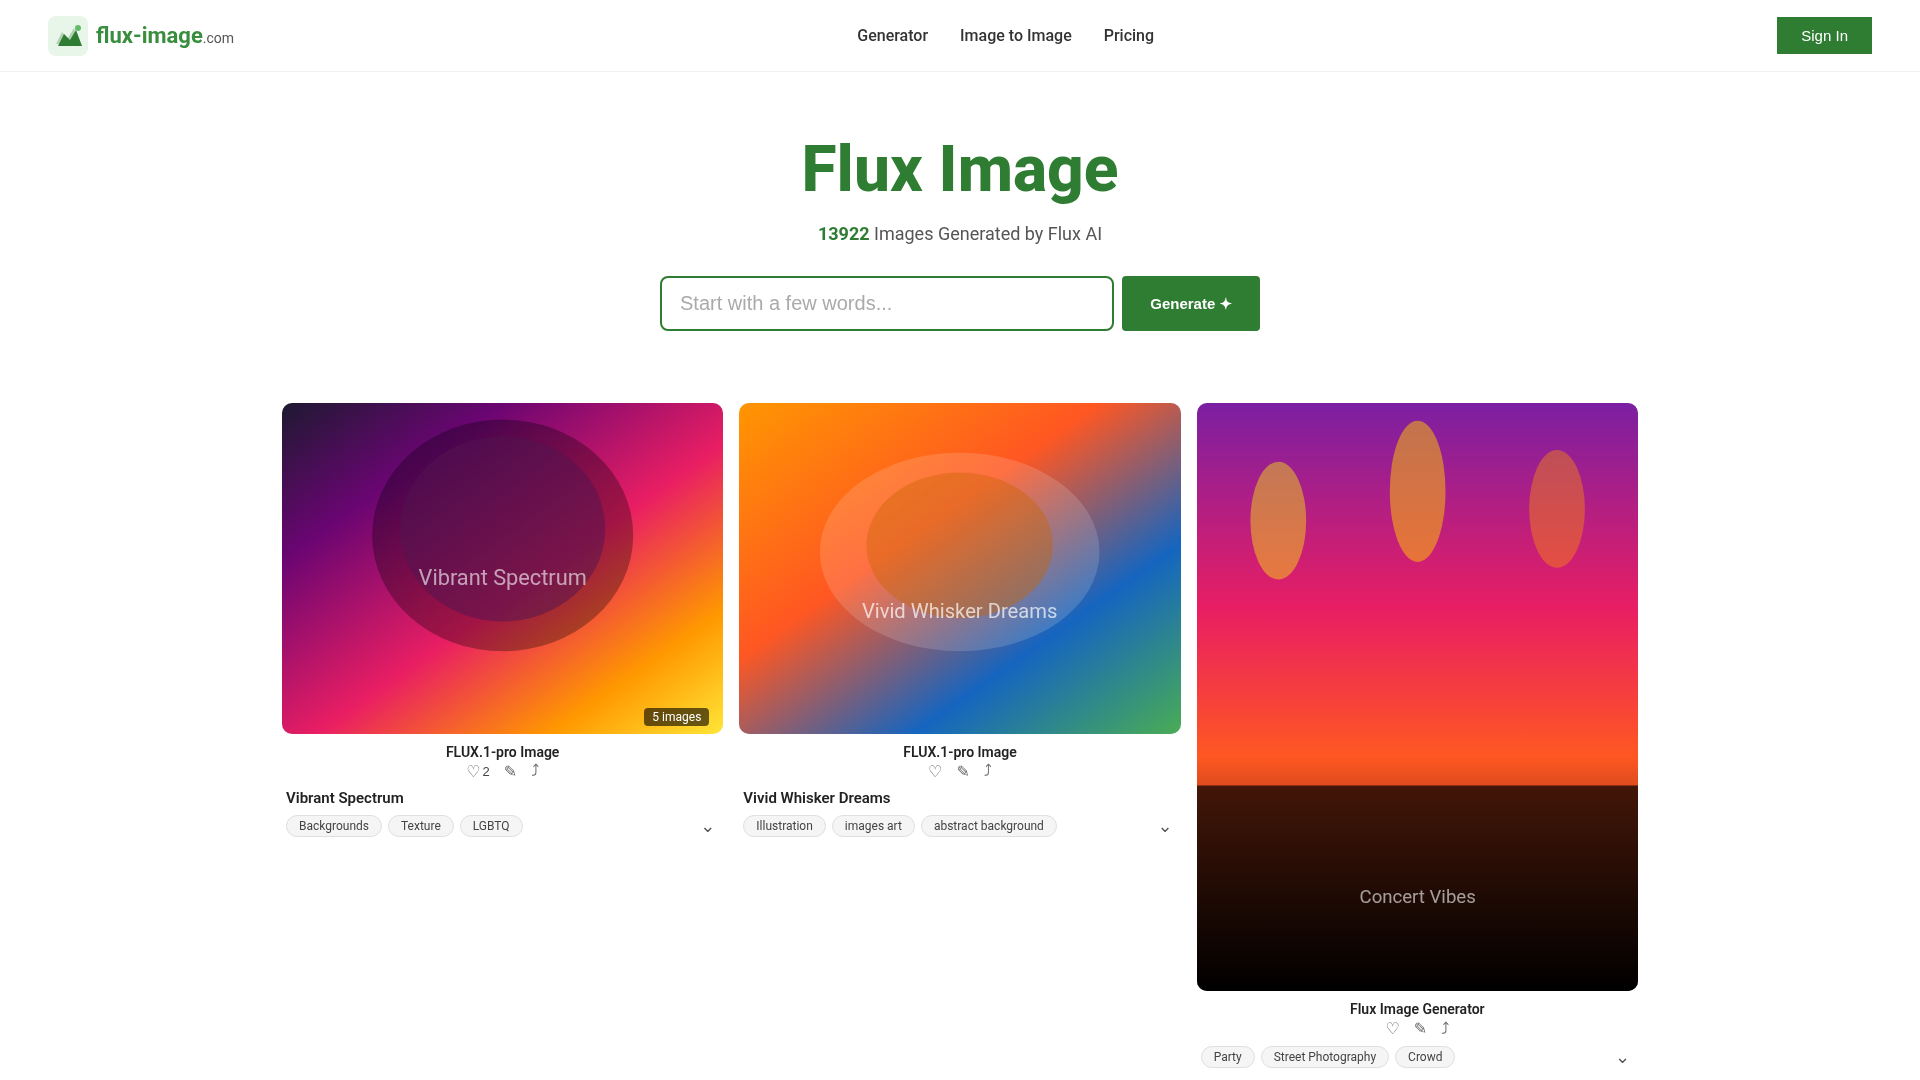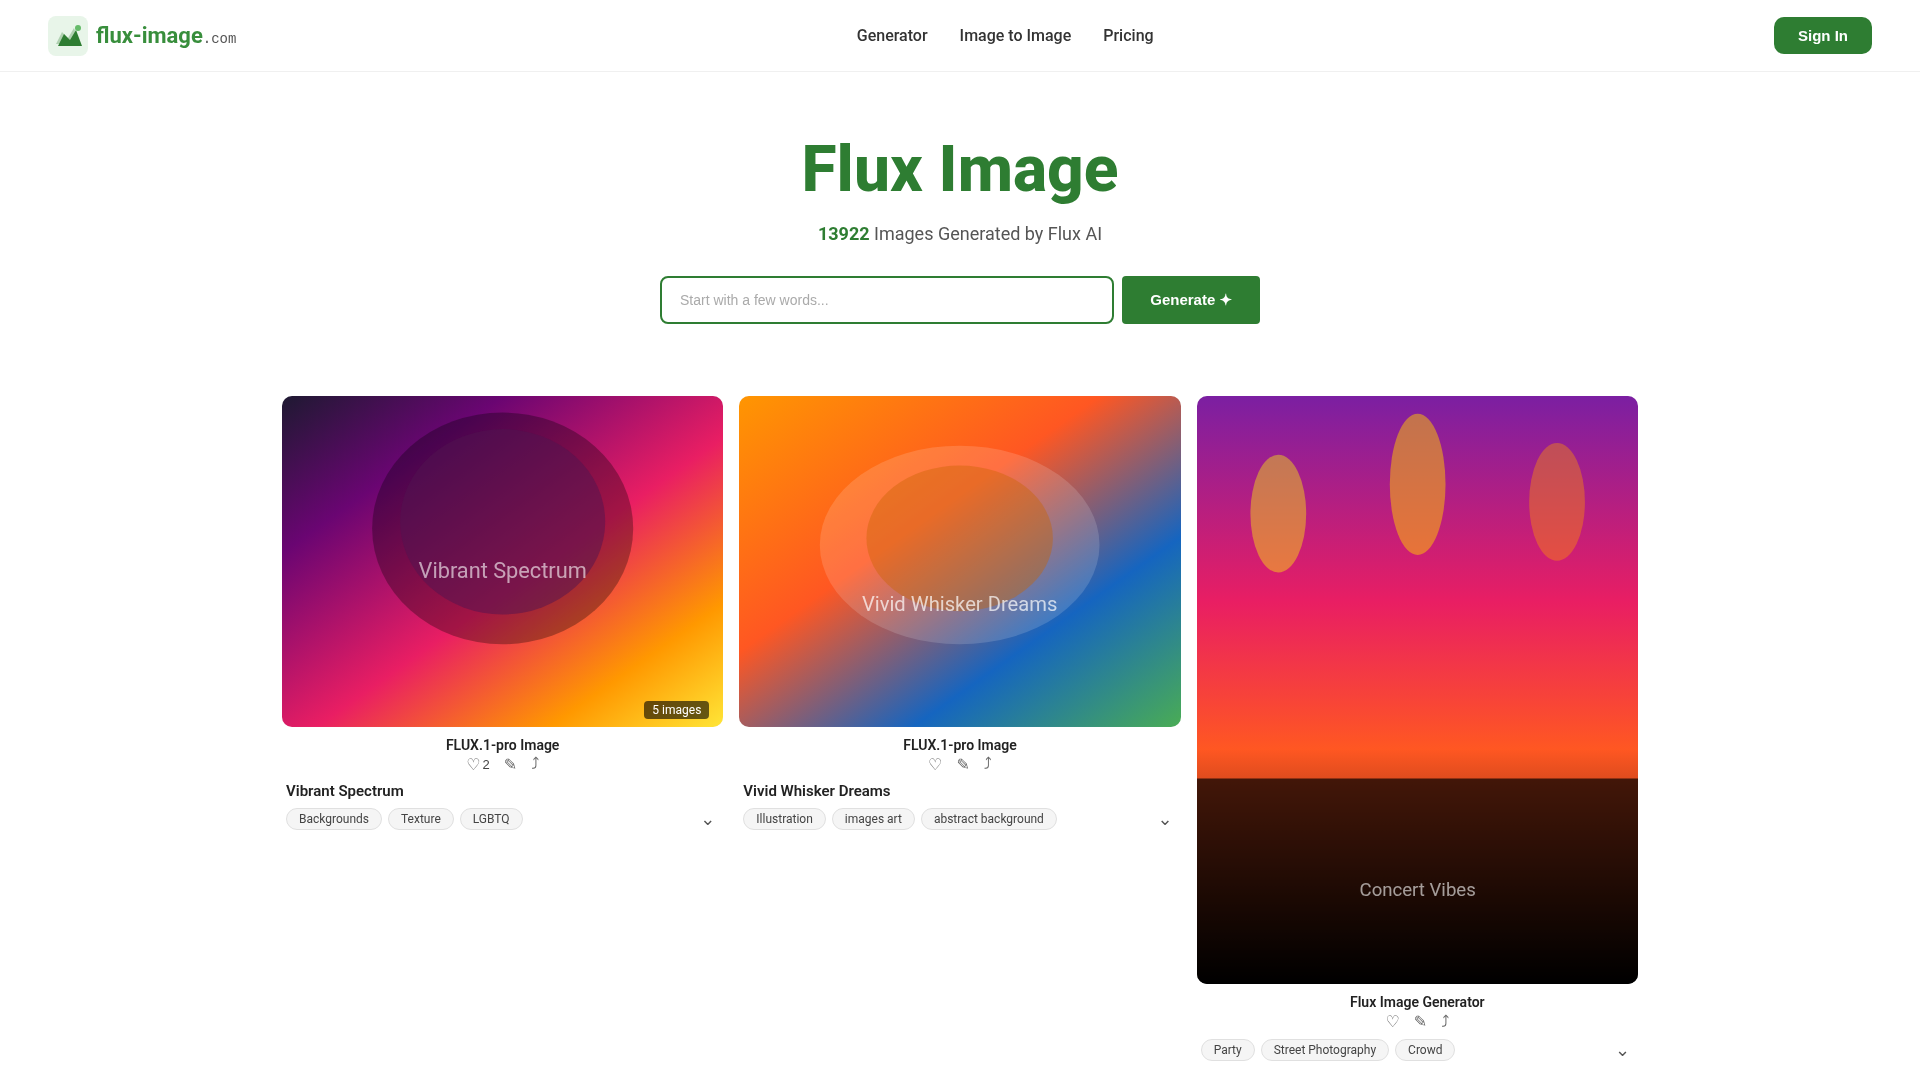--- a/index.html
+++ b/index.html
@@ -38,24 +38,24 @@
     .nav-links a {
       text-decoration: none;
       color: #333;
       font-size: 16px;
       font-weight: 500;
     }
     .btn-signin {
       background: #2e7d32;
       color: #fff;
       border: none;
-      border-radius: 10px;
+      border-radius: 0;
       padding: 10px 24px;
       font-size: 15px;
-      font-weight: 700;
+      font-weight: 400;
       cursor: pointer;
     }
 
     
     .hero {
       text-align: center;
       padding: 60px 20px 40px;
     }
     .hero-title {
       font-size: 64px;
@@ -72,21 +72,21 @@
     .search-bar {
       display: flex;
       justify-content: center;
       gap: 8px;
       max-width: 600px;
       margin: 0 auto;
     }
     .search-input {
       flex: 1;
       padding: 14px 18px;
-      font-size: 14px;
+      font-size: 20px;
       border: 2px solid #2e7d32;
       border-radius: 8px;
       outline: none;
       color: #333;
     }
     .search-input::placeholder { color: #aaa; }
     .btn-generate {
       background: #2e7d32;
       color: #fff;
       border: none;
@@ -206,21 +206,21 @@
 
 <nav class="navbar">
   <a class="nav-logo" href="#">
     <svg class="logo-icon" viewBox="0 0 40 40" fill="none" xmlns="http://www.w3.org/2000/svg">
       <rect width="40" height="40" rx="8" fill="#e8f5e9"></rect>
       <path d="M8 28 L14 16 L20 22 L26 12 L32 28 Z" fill="#2e7d32" opacity="0.3"></path>
       <path d="M10 30 L16 18 L22 24 L28 14 L34 30 Z" fill="#2e7d32"></path>
       <circle cx="30" cy="12" r="3" fill="#66bb6a"></circle>
     </svg>
     <span class="logo-text">
-      <span>flux-image</span><small style="font-size:14px;color:#555;font-weight:400;font-family:Liberation Mono, monospace;">.com</small>
+      <span>flux-image</span><small style="font-size:14px;color:#555;font-weight:400;">.com</small>
     </span>
   </a>
 
   <ul class="nav-links">
     <li><a href="#">Generator</a></li>
     <li><a href="#">Image to Image</a></li>
     <li><a href="#">Pricing</a></li>
   </ul>
 
   <button class="btn-signin">Sign In</button>

